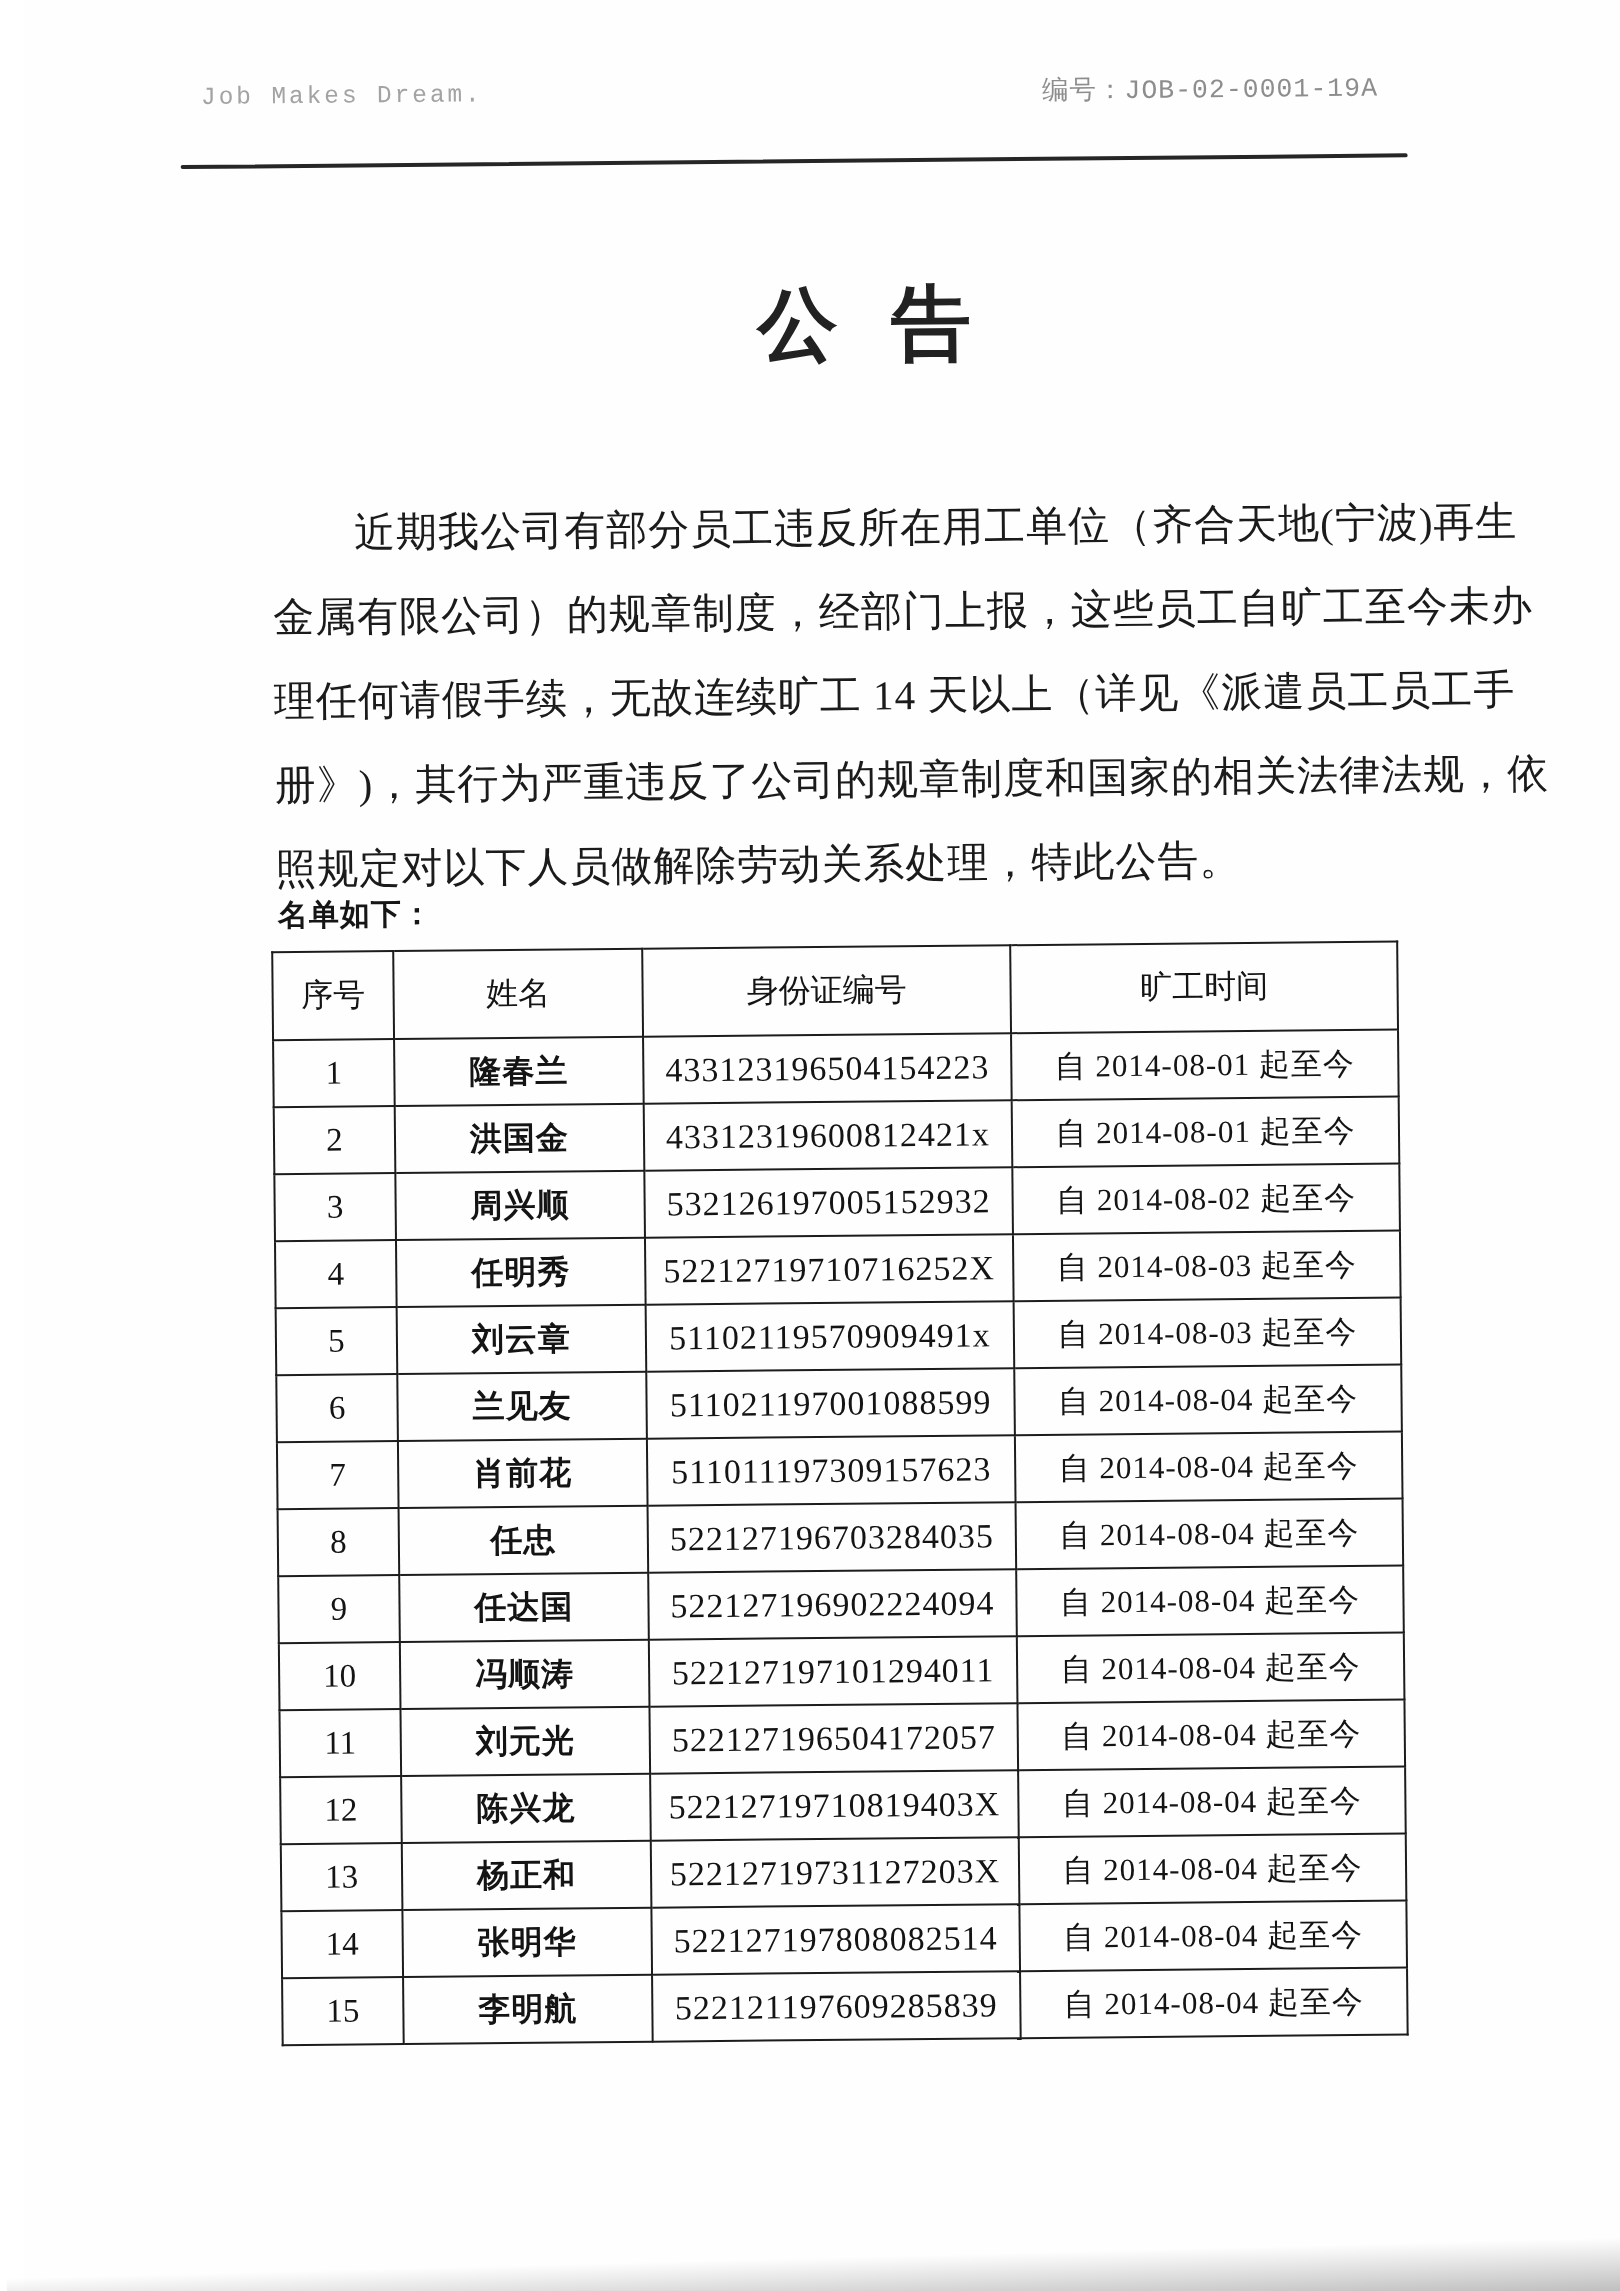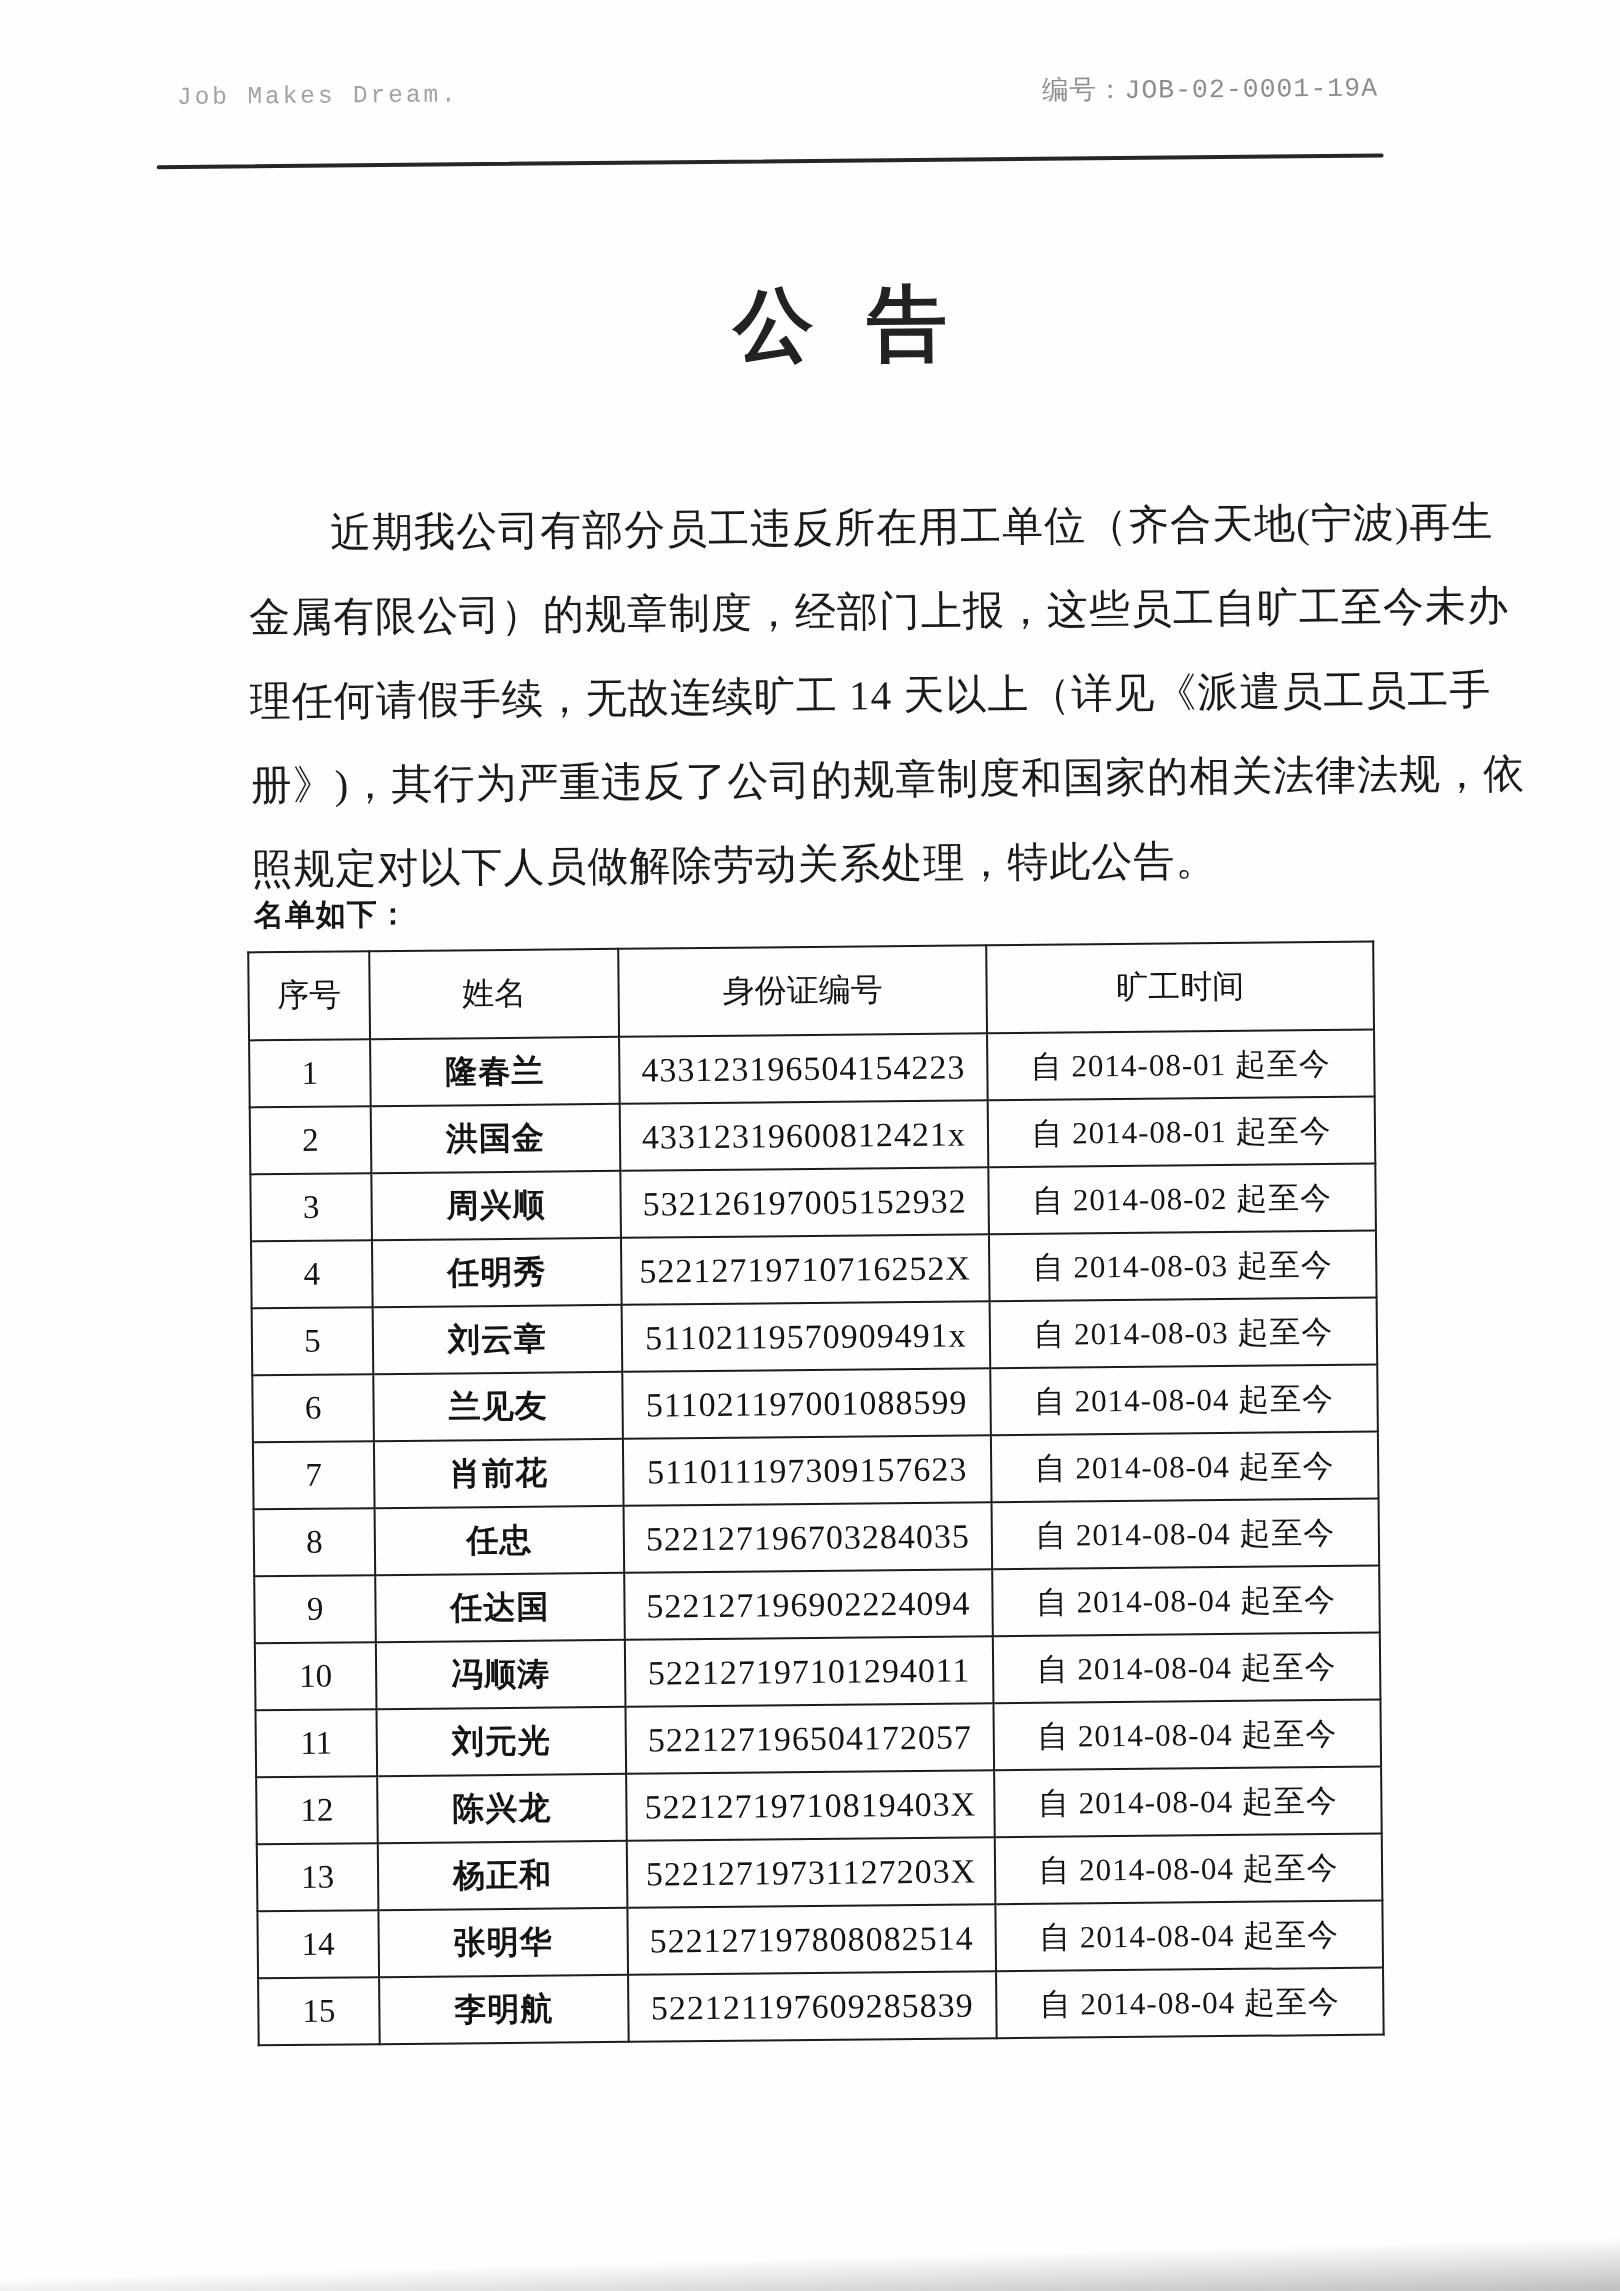--- a/index.html
+++ b/index.html
@@ -7,20 +7,21 @@
   body {
     background:#ffffff;
     font-family:"Liberation Serif","DejaVu Serif",serif;
     color:#1c1c1c;
     overflow:hidden;
     position:relative;
   }
   .page {
     position:absolute; inset:0;
     background:#fefefe;
+    margin-left:24px;
   }
   .scan {
     position:absolute; inset:0;
     transform:rotate(-0.55deg);
     transform-origin:50% 45%;
   }
   
   .hdr-slogan {
     position:absolute; left:186px; top:78px;
     font-family:"Liberation Mono","DejaVu Sans Mono",monospace;

